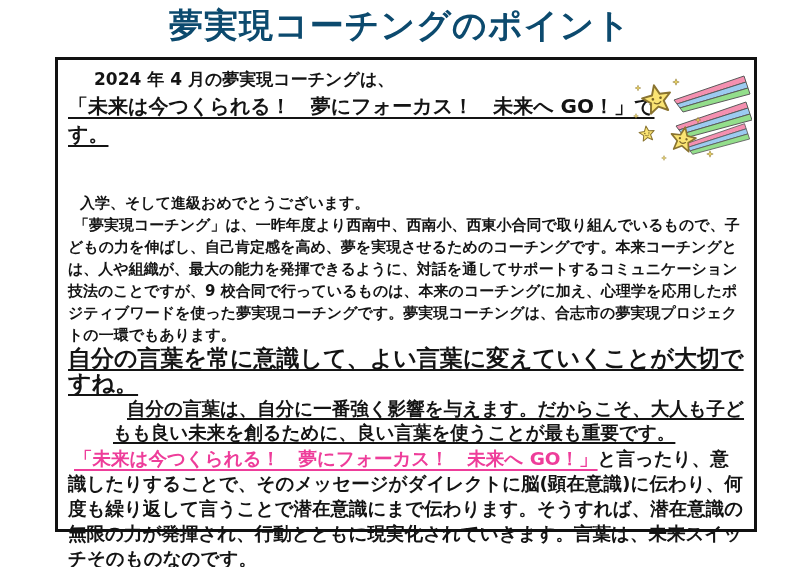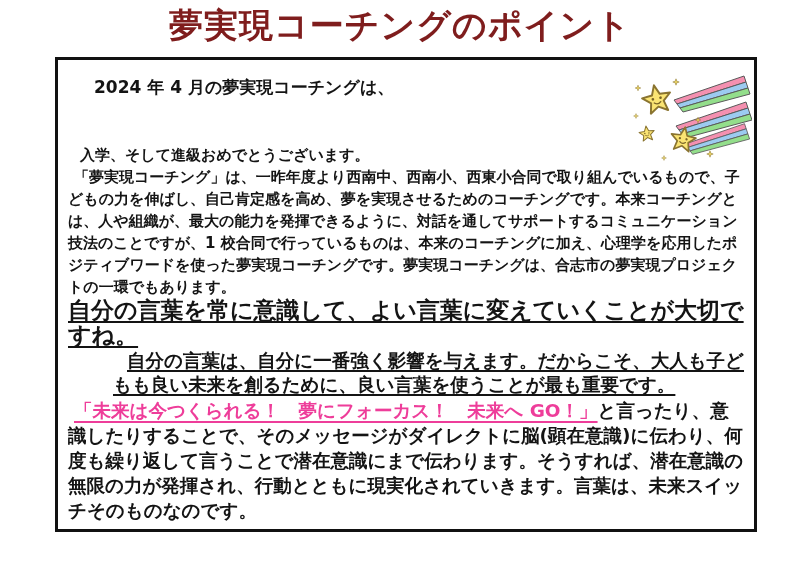--- a/index.html
+++ b/index.html
@@ -8,29 +8,29 @@
     width: 800px; height: 567px;
     font-family: "DejaVu Sans", "Liberation Sans", sans-serif;
     overflow: hidden;
   }
   .page { position: relative; width: 800px; height: 567px; background: #fff; }
 
   .title {
     position: absolute; top: 3px; left: 0; width: 100%;
     text-align: center;
     font-size: 34px; font-weight: bold; letter-spacing: 1px;
-    color: #7f1d1d;
+    color: #0c4a6e;
   }
 
   .box {
     position: absolute; left: 55px; top: 57px;
     width: 702px; height: 475px;
     border: 3px solid #111111;
     background: #fff;
-    padding: 14px 10px 6px 10px;
+    padding: 6px 10px 6px 10px;
   }
 
   .box p { font-weight: bold; color: #141414; }
 
   .intro-line   { font-size: 17px; line-height: 26px; text-indent: 26px; }
 
   .headline {
     font-size: 20px; line-height: 28px;
     color: #EE3D9A;
     max-width: 588px;
@@ -112,25 +112,26 @@
       <use href="#sparkle" transform="translate(8,16) scale(0.7)"></use>
       <use href="#sparkle" transform="translate(46,10) scale(0.8)"></use>
       <use href="#sparkle" transform="translate(6,44) scale(0.6)"></use>
       <use href="#sparkle" transform="translate(68,48) scale(0.7)"></use>
       <use href="#sparkle" transform="translate(80,82) scale(0.8)"></use>
       <use href="#sparkle" transform="translate(34,86) scale(0.6)"></use>
     </svg>
 
     <p class="intro-line">2024 年 4 月の夢実現コーチングは、</p>
 
+    <p class="headline">「未来は今つくられる！　夢にフォーカス！　未来へ GO！」です。</p>
 
     <p class="body-s greeting-line">入学、そして進級おめでとうございます。</p>
 
 
-    <p class="body-s coaching-para">「夢実現コーチング」は、一昨年度より西南中、西南小、西東小合同で取り組んでいるもので、子どもの力を伸ばし、自己肯定感を高め、夢を実現させるためのコーチングです。本来コーチングとは、人や組織が、最大の能力を発揮できるように、対話を通してサポートするコミュニケーション技法のことですが、1 校合同で行っているものは、本来のコーチングに加え、心理学を応用したポジティブワードを使った夢実現コーチングです。夢実現コーチングは、合志市の夢実現プロジェクトの一環でもあります。</p>
+    <p class="body-s coaching-para">「夢実現コーチング」は、一昨年度より西南中、西南小、西東小合同で取り組んでいるもので、子どもの力を伸ばし、自己肯定感を高め、夢を実現させるためのコーチングです。本来コーチングとは、人や組織が、最大の能力を発揮できるように、対話を通してサポートするコミュニケーション技法のことですが、9 校合同で行っているものは、本来のコーチングに加え、心理学を応用したポジティブワードを使った夢実現コーチングです。夢実現コーチングは、合志市の夢実現プロジェクトの一環でもあります。</p>
 
 
     <p class="aware-line underlined">自分の言葉を常に意識して、よい言葉に変えていくことが大切ですね。</p>
 
     <p class="influence-para underlined">自分の言葉は、自分に一番強く影響を与えます。だからこそ、大人も子どもも良い未来を創るために、良い言葉を使うことが最も重要です。</p>
 
     <p class="closing-para"><span class="pink-underlined">「未来は今つくられる！　夢にフォーカス！　未来へ GO！」</span><span>と言ったり、意識したりすることで、そのメッセージがダイレクトに脳(顕在意識)に伝わり、何度も繰り返して言うことで潜在意識にまで伝わります。そうすれば、潜在意識の無限の力が発揮され、行動とともに現実化されていきます。言葉は、未来スイッチそのものなのです。</span></p>
 
   </div>
 </div>

